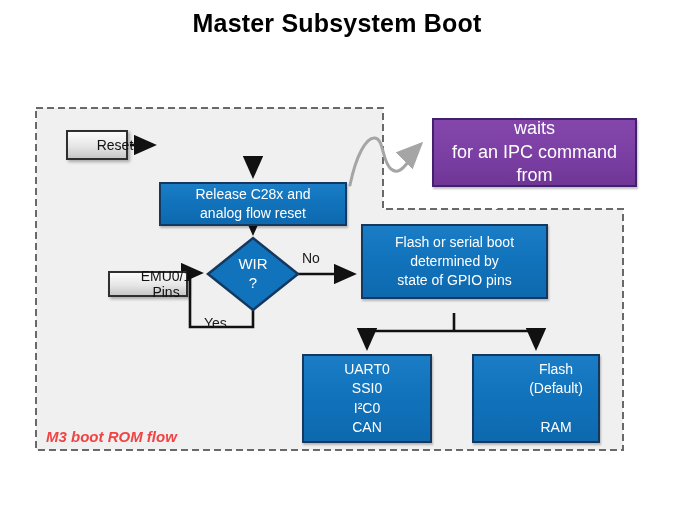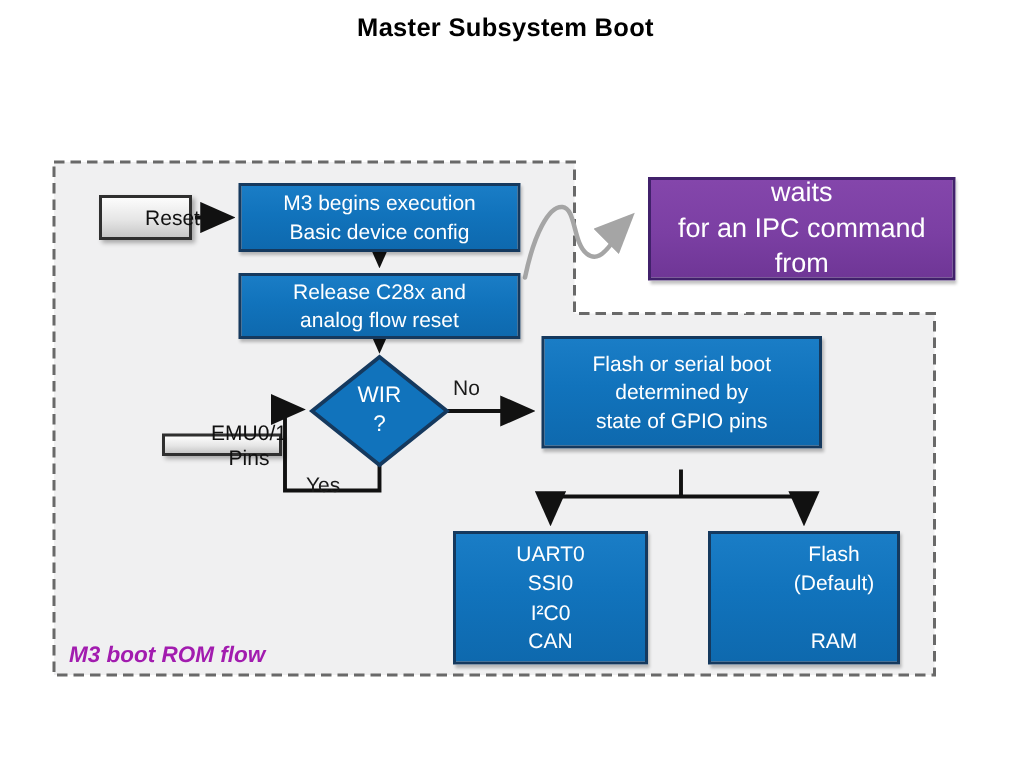--- a/index.html
+++ b/index.html
@@ -3,21 +3,21 @@
 <meta charset="utf-8">
 <style>
   html,body{margin:0;padding:0;background:#ffffff;}
   .stage{
     position:relative;width:674px;height:506px;background:#ffffff;
     font-family:"Liberation Sans",sans-serif;overflow:hidden;
   }
   .layer{position:absolute;left:0;top:0;width:674px;height:506px;}
   .pagetitle{
     position:absolute;left:0;top:9px;width:674px;text-align:center;
-    font-size:17px;font-weight:bold;color:#000;letter-spacing:.2px;
+    font-size:25px;font-weight:bold;color:#000;letter-spacing:.2px;
   }
   .node{
     position:absolute;box-sizing:border-box;display:flex;align-items:center;justify-content:center;
     text-align:center;white-space:pre-line;
   }
   .blue{
     background:linear-gradient(180deg,#1a7dc6 0%,#1173bc 45%,#0e69ae 100%);
     border:2px solid #15395e;color:#ffffff;font-size:14px;line-height:1.38;
     box-shadow:1px 2px 2px rgba(0,0,0,0.25);
   }
@@ -33,21 +33,21 @@
     padding-left:36px;
   }
   .diamond-text{
     position:absolute;left:208px;top:252px;width:90px;height:44px;
     display:flex;align-items:center;justify-content:center;text-align:center;
     color:#fff;font-size:15px;line-height:1.25;white-space:pre-line;pointer-events:none;
   }
   .edge-label{position:absolute;font-size:14px;color:#1a1a1a;}
   .flow-label{
     position:absolute;left:46px;top:428px;font-size:15px;font-weight:bold;
-    font-style:italic;color:#a21caf;
+    font-style:italic;color:#ef4444;
   }
 </style>
 </head>
 <body>
 
 <div class="stage">
 
   <svg class="layer" width="674" height="506" viewBox="0 0 674 506">
     <defs>
       <marker id="ah-black" markerWidth="9" markerHeight="8" refX="7.5" refY="4" orient="auto">
@@ -71,30 +71,28 @@
 
     <path d="M350,185 C356,156 366,137 375,138 C384,139 382,162 391,169 C397,174 402,170 408,162 C412,156 416,149 420,145" fill="none" stroke="#a5a5a5" stroke-width="3" stroke-linecap="round" marker-end="url(#ah-gray)"></path>
 
     <polygon points="208,274 253,238 298,274 253,310" fill="#1173bc" stroke="#15395e" stroke-width="2.5"></polygon>
   </svg>
 
   <div class="pagetitle">Master Subsystem Boot</div>
 
   <div class="node gray" style="left:66px;top:130px;width:62px;height:30px;">Reset</div>
 
-  <div class="node blue" style="left:159px;top:122px;width:188px;height:46px;">M3 begins execution
-Basic device config</div>
 
   <div class="node blue" style="left:159px;top:182px;width:188px;height:44px;">Release C28x and
 analog flow reset</div>
 
   <div class="diamond-text">WIR
 ?</div>
 
-  <div class="node gray" style="left:108px;top:289px;width:80px;height:15px;">EMU0/1
+  <div class="node gray" style="left:108px;top:271px;width:80px;height:26px;">EMU0/1
 Pins</div>
 
   <div class="node blue" style="left:361px;top:224px;width:187px;height:75px;">Flash or serial boot
 determined by
 state of GPIO pins</div>
 
   <div class="node blue" style="left:302px;top:354px;width:130px;height:89px;">UART0
 SSI0
 I²C0
 CAN</div>

